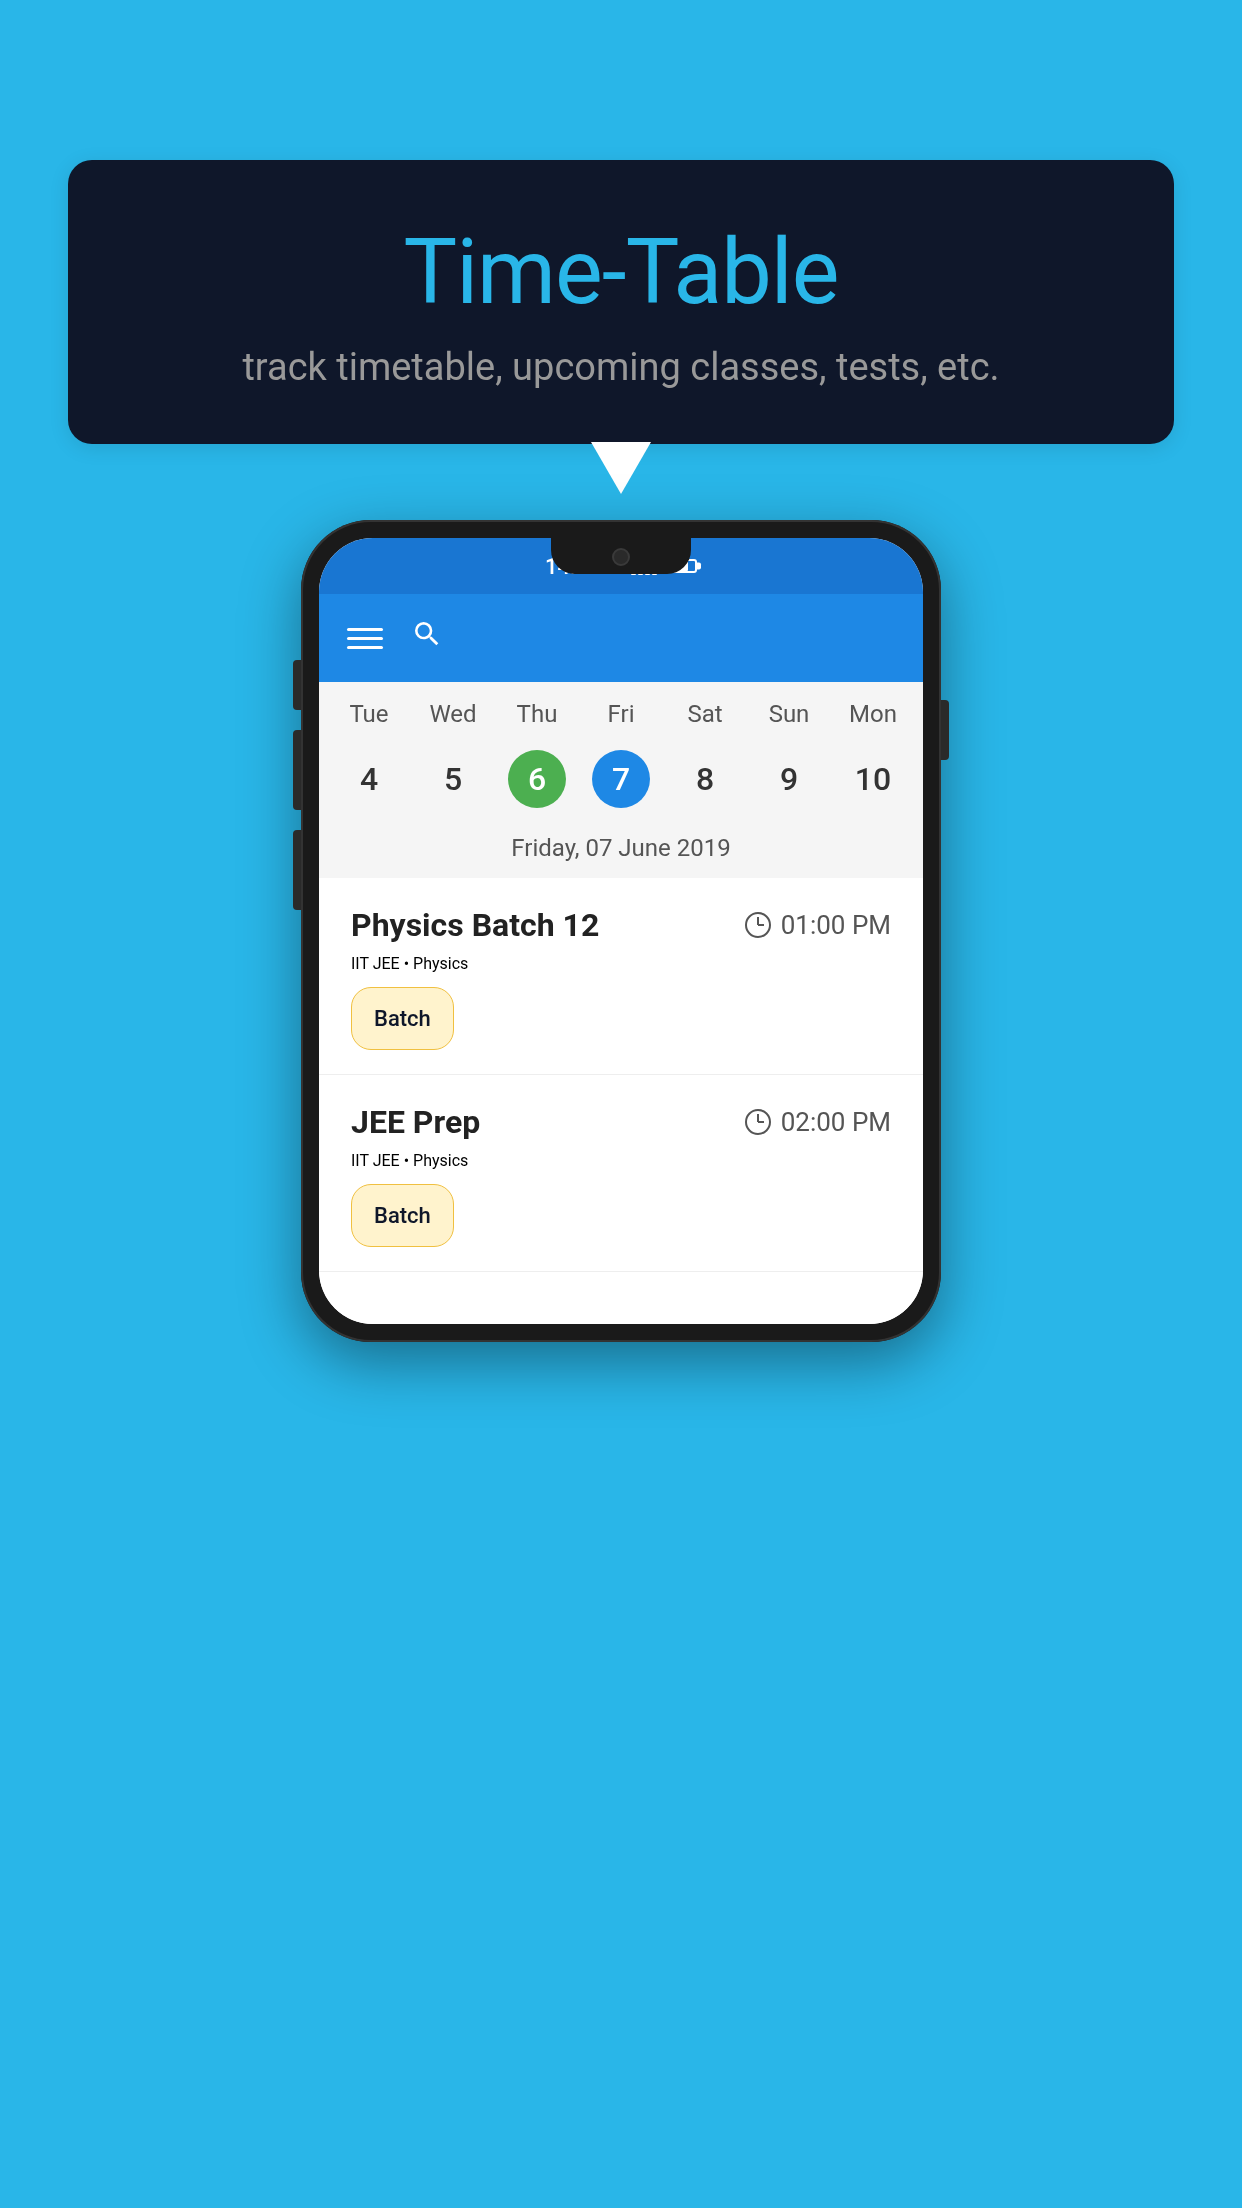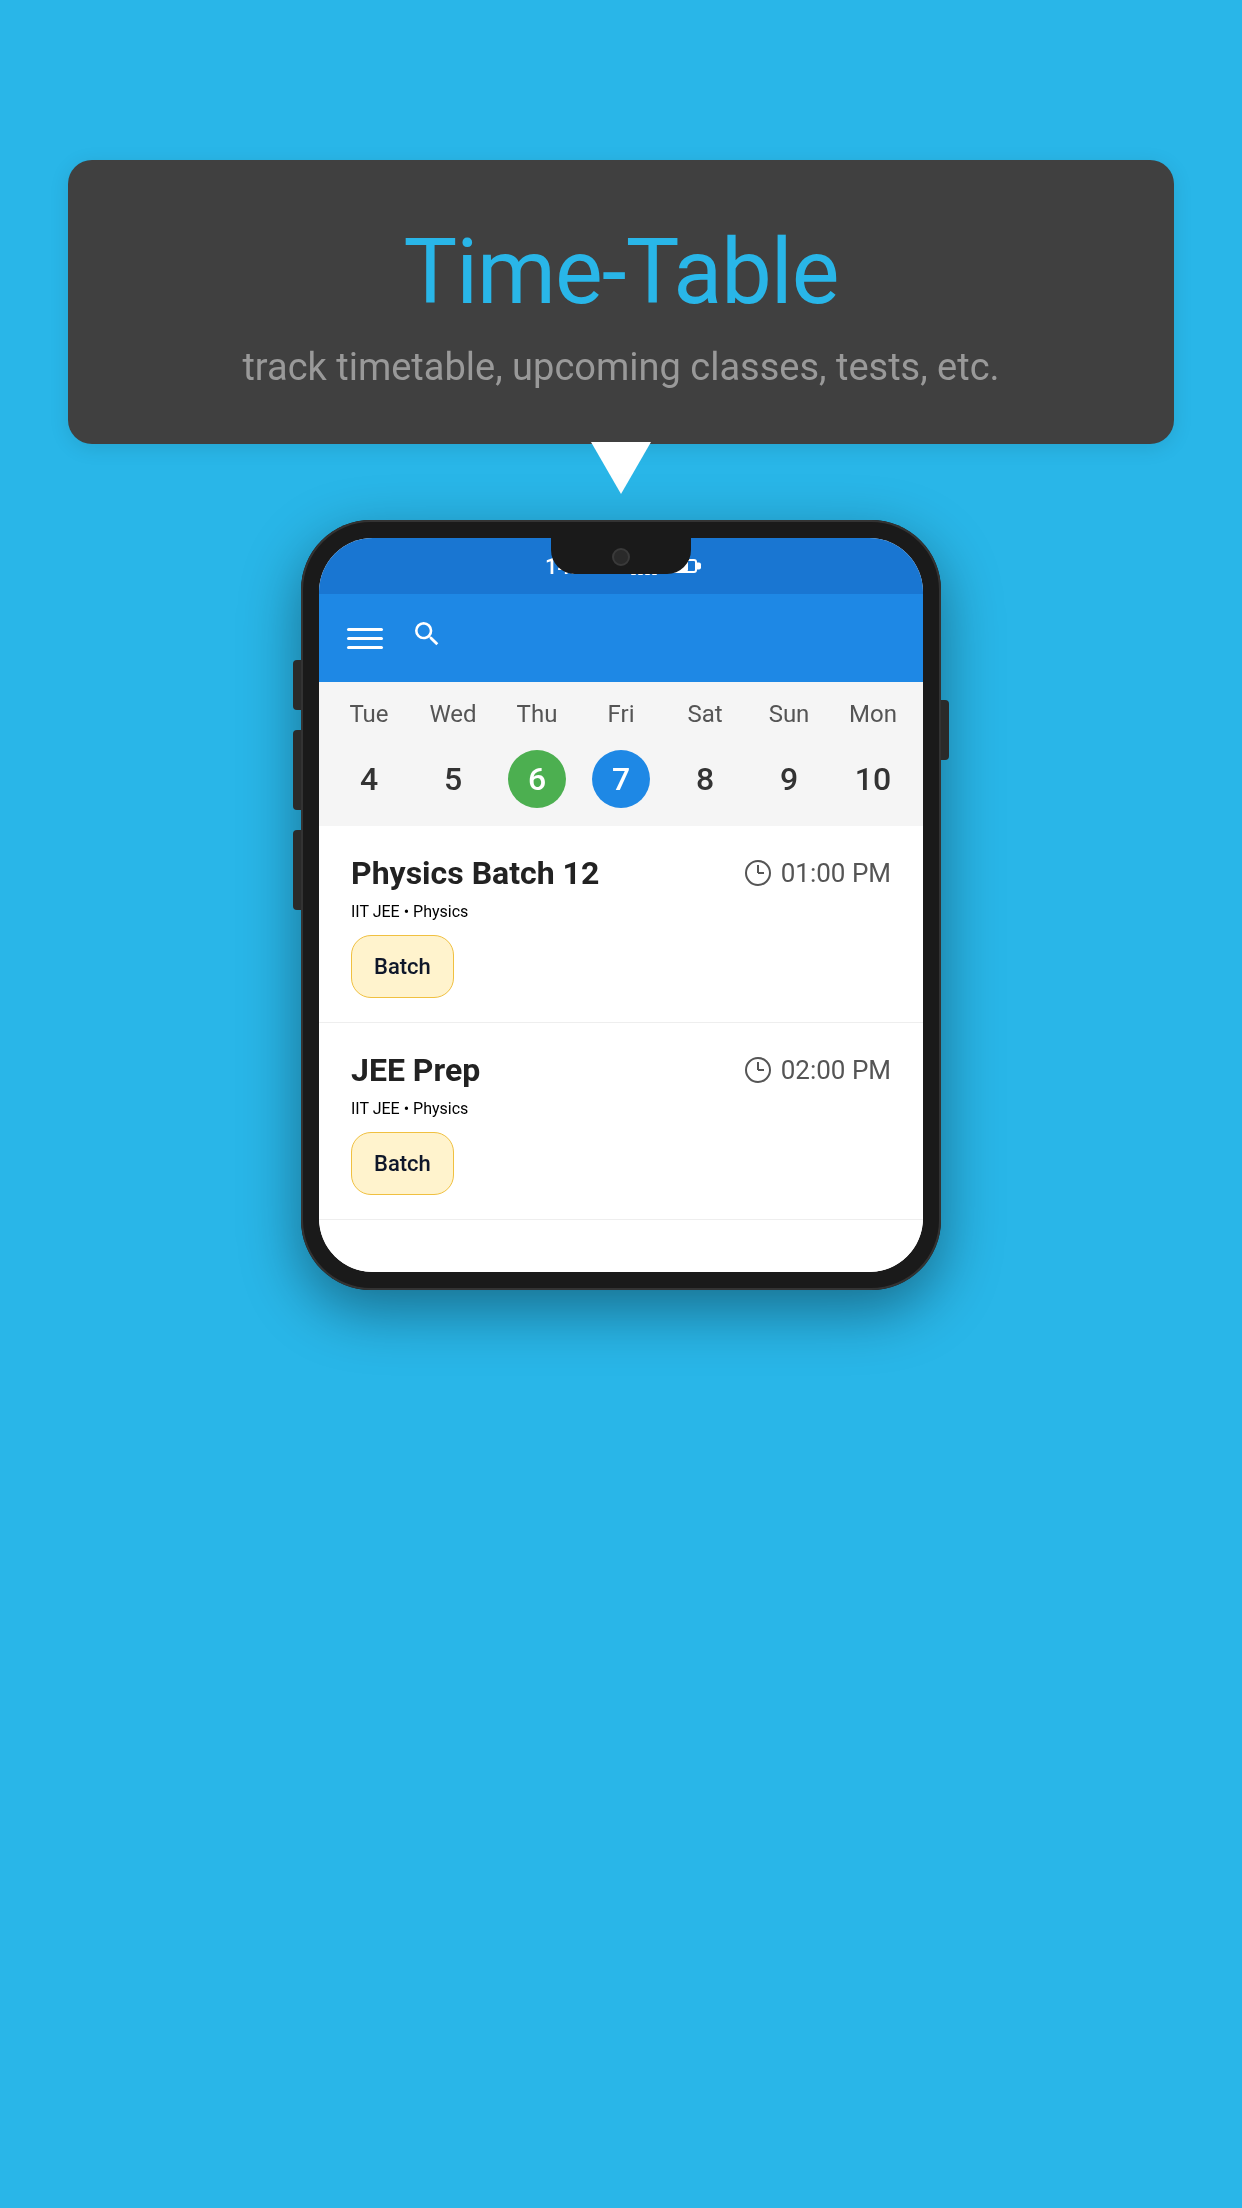--- a/index.html
+++ b/index.html
@@ -16,21 +16,21 @@
 
     
     .speech-bubble-container {
       position: absolute;
       top: 160px;
       left: 68px;
       right: 68px;
     }
 
     .speech-bubble {
-      background: #404040;
+      background: #0f172a;
       border-radius: 24px;
       padding: 60px 50px 55px;
       text-align: center;
       position: relative;
       box-shadow: 0 4px 20px rgba(0,0,0,0.1);
     }
 
     .speech-bubble::after {
       content: '';
       position: absolute;
@@ -488,20 +488,21 @@
             <div class="date-num">8</div>
           </div>
           <div class="date-cell">
             <div class="date-num">9</div>
           </div>
           <div class="date-cell">
             <div class="date-num">10</div>
           </div>
         </div>
 
+        <div class="selected-date-label">Friday, 07 June 2019</div>
       </div>
 
       <div class="class-list">
 
         <div class="class-item">
           <div class="class-header">
             <span class="class-name">Physics Batch 12</span>
             <span class="class-time">
               <span class="clock-icon"></span>
               01:00 PM

